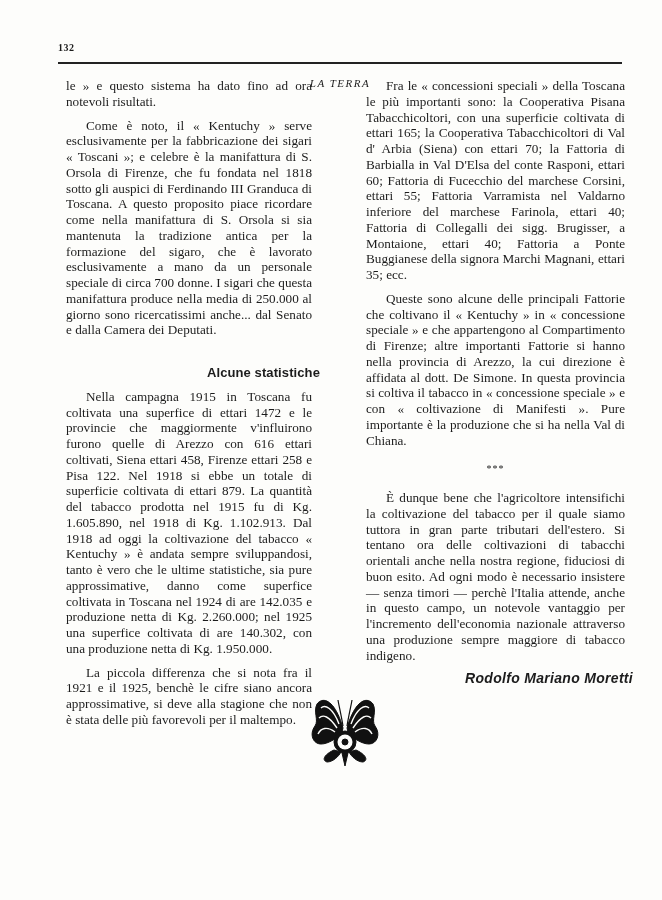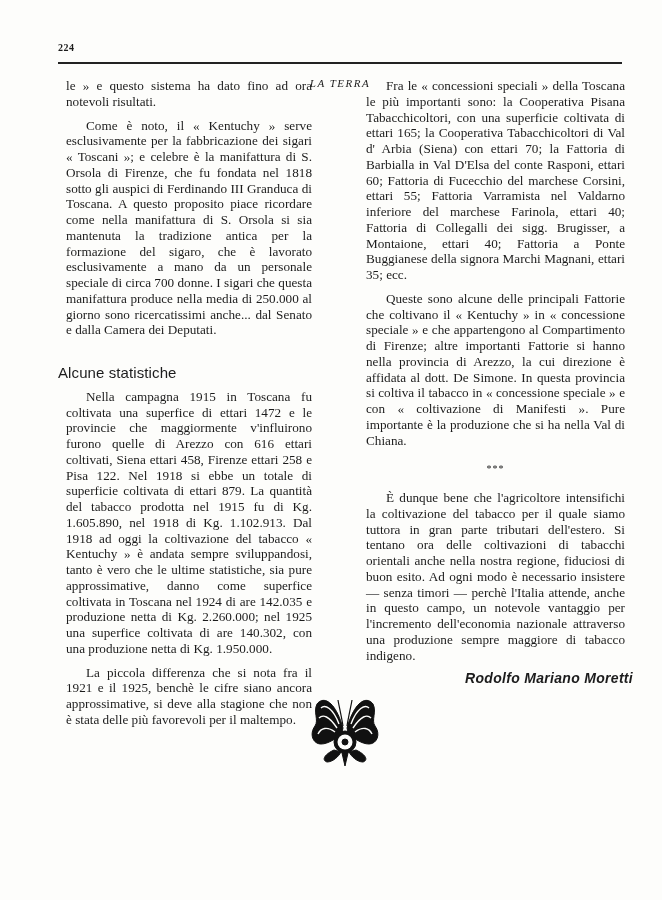--- a/index.html
+++ b/index.html
@@ -7,32 +7,32 @@
          font-family:"Liberation Serif", "DejaVu Serif", serif; color:#1c1c1c; }
   .header { position:absolute; top:42px; left:58px; width:564px; height:14px; }
   .page-num { position:absolute; left:0; top:0; font-size:10px; font-weight:bold; letter-spacing:0.5px; }
   .running-title { position:absolute; left:0; right:0; top:-1px; text-align:center; font-style:italic; font-size:11px; letter-spacing:1.5px;margin-top:36px; }
   .rule { position:absolute; top:62px; left:58px; width:564px; height:2px; background:#222; }
   .col { position:absolute; top:70px; font-size:13.2px; line-height:15.75px; text-align:justify; hyphens:none; }
   .col-left { left:58px; width:262px; }
   .col-right { left:358px; width:275px; }
   .col p { margin:8px; text-indent:20px;font-family:Liberation Serif, serif; }
   .col p.noindent { text-indent:0; }
-  .section-heading { font-family:"Liberation Sans", "DejaVu Sans", sans-serif; font-weight:normal; font-size:15px;
-                     text-align:left; margin:27px 0 7px 0; letter-spacing:0.1px; }
+  .section-heading { font-family:"Liberation Sans", "DejaVu Sans", sans-serif; font-weight:bold; font-size:13px;
+                     text-align:right; margin:27px 0 7px 0; letter-spacing:0.1px; }
   .stars { text-align:center; font-size:10px; margin:13px 0 13px 0; letter-spacing:1px; }
   .signature { font-family:"Liberation Sans", "DejaVu Sans", sans-serif; font-weight:bold; font-style:italic;
                font-size:14px; text-align:right; margin-top:2px; letter-spacing:0.3px; }
   .ornament { position:absolute; left:305px; top:690px; width:80px; height:80px; }
 </style>
 </head>
 <body>
 
 <div class="header">
-  <span class="page-num">224</span>
+  <span class="page-num">132</span>
   <div class="running-title">LA TERRA</div>
 </div>
 <div class="rule"></div>
 
 <div class="col col-left">
   <p class="noindent">le » e questo sistema ha dato fino ad ora notevoli risultati.</p>
   <p>Come è noto, il « Kentuchy » serve esclusivamente per la fabbricazione dei sigari « Toscani »; e celebre è la manifattura di S. Orsola di Firenze, che fu fondata nel 1818 sotto gli auspici di Ferdinando III Granduca di Toscana. A questo proposito piace ricordare come nella manifattura di S. Orsola si sia mantenuta la tradizione antica per la formazione del sigaro, che è lavorato esclusivamente a mano da un personale speciale di circa 700 donne. I sigari che questa manifattura produce nella media di 250.000 al giorno sono ricercatissimi anche... dal Senato e dalla Camera dei Deputati.</p>
   <div class="section-heading">Alcune statistiche</div>
   <p>Nella campagna 1915 in Toscana fu coltivata una superfice di ettari 1472 e le provincie che maggiormente v'influirono furono quelle di Arezzo con 616 ettari coltivati, Siena ettari 458, Firenze ettari 258 e Pisa 122. Nel 1918 si ebbe un totale di superficie coltivata di ettari 879. La quantità del tabacco prodotta nel 1915 fu di Kg. 1.605.890, nel 1918 di Kg. 1.102.913. Dal 1918 ad oggi la coltivazione del tabacco « Kentuchy » è andata sempre sviluppandosi, tanto è vero che le ultime statistiche, sia pure approssimative, danno come superfice coltivata in Toscana nel 1924 di are 142.035 e produzione netta di Kg. 2.260.000; nel 1925 una superfice coltivata di are 140.302, con una produzione netta di Kg. 1.950.000.</p>
   <p>La piccola differenza che si nota fra il 1921 e il 1925, benchè le cifre siano ancora approssimative, si deve alla stagione che non è stata delle più favorevoli per il maltempo.</p>

